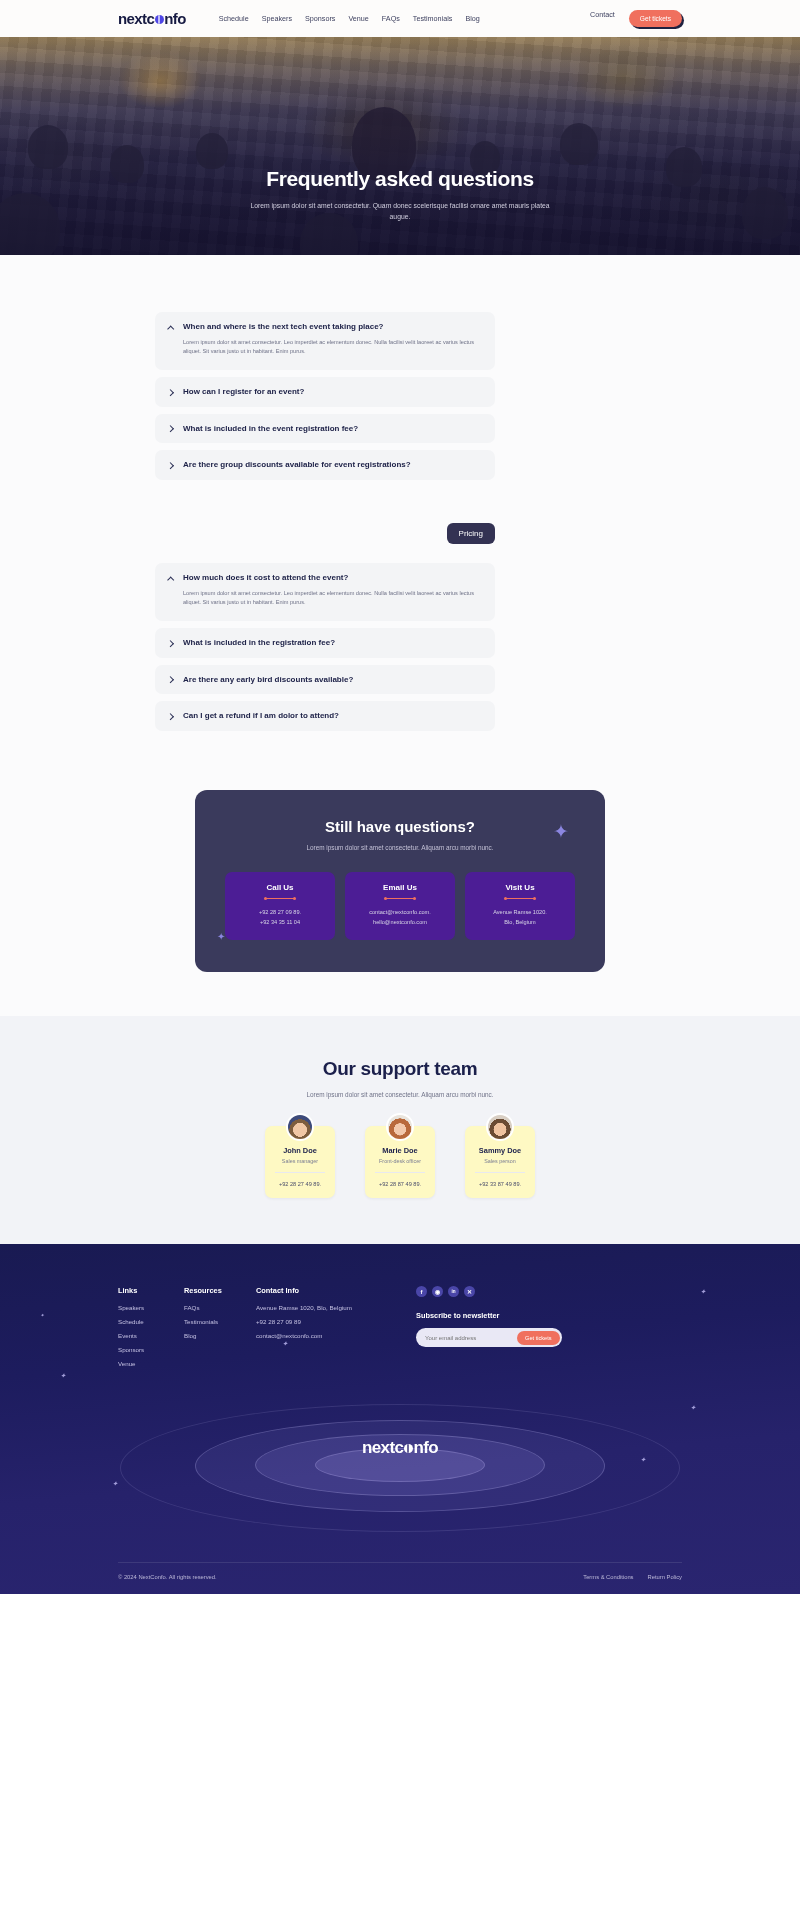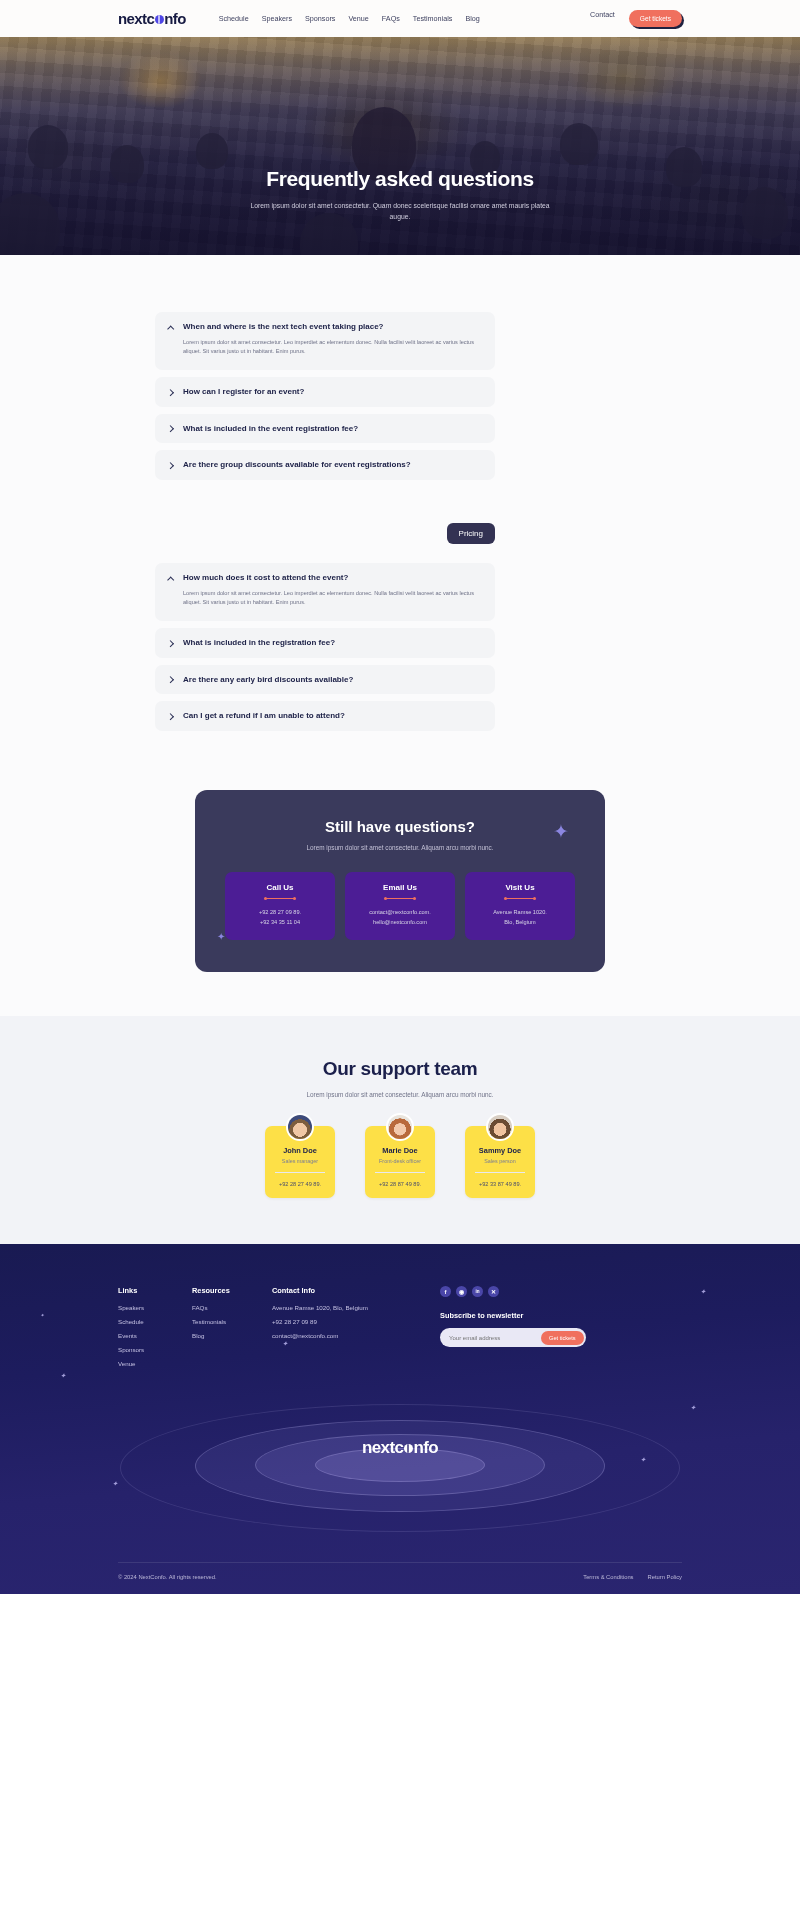--- a/index.html
+++ b/index.html
@@ -268,21 +268,21 @@
   .team-title { font-size: 19px; font-weight: 700; color: #1b1f4b; letter-spacing: -0.3px; }
   .team-sub { font-size: 6.4px; color: #6f7288; margin-top: 11px; }
   .team-cards {
     display: flex;
     justify-content: center;
     gap: 30px;
     margin-top: 28px;
   }
   .team-card {
     width: 70px;
-    background: #fde047;
+    background: #fef9c3;
     border-radius: 7px;
     padding: 20px 6px 11px;
     position: relative;
     box-shadow: 0 1px 3px rgba(20,20,60,.06);
   }
   .avatar {
     width: 28px; height: 28px;
     border-radius: 50%;
     position: absolute;
     top: -13px; left: 50%;
@@ -310,21 +310,21 @@
   .footer-stars i {
     position: absolute;
     color: #b9b4ee;
     font-size: 7px;
     opacity: .85;
   }
   .f-cols {
     position: relative; z-index: 2;
     display: flex;
     padding: 0 118px;
-    gap: 8px;
+    gap: 0;
   }
   .f-col-links { width: 66px; }
   .f-col-res { width: 72px; }
   .f-col-contact { width: 160px; }
   .f-col-news { flex: 1; }
   .f-h {
     font-size: 7.4px;
     font-weight: 700;
     color: #ffffff;
     margin-bottom: 9px;
@@ -508,21 +508,21 @@
     </div>
     <div class="acc-item">
       <div class="acc-head">
         <span class="chev"></span>
         <span class="acc-q">Are there any early bird discounts available?</span>
       </div>
     </div>
     <div class="acc-item">
       <div class="acc-head">
         <span class="chev"></span>
-        <span class="acc-q">Can I get a refund if I am unable to attend?</span>
+        <span class="acc-q">Can I get a refund if I am dolor to attend?</span>
       </div>
     </div>
   </div>
 </div>
 
 <div class="cta-wrap">
   <div class="cta-card">
     <span class="spark s1">✦</span>
     <span class="spark s2">✦</span>
     <div class="cta-title">Still have questions?</div>

